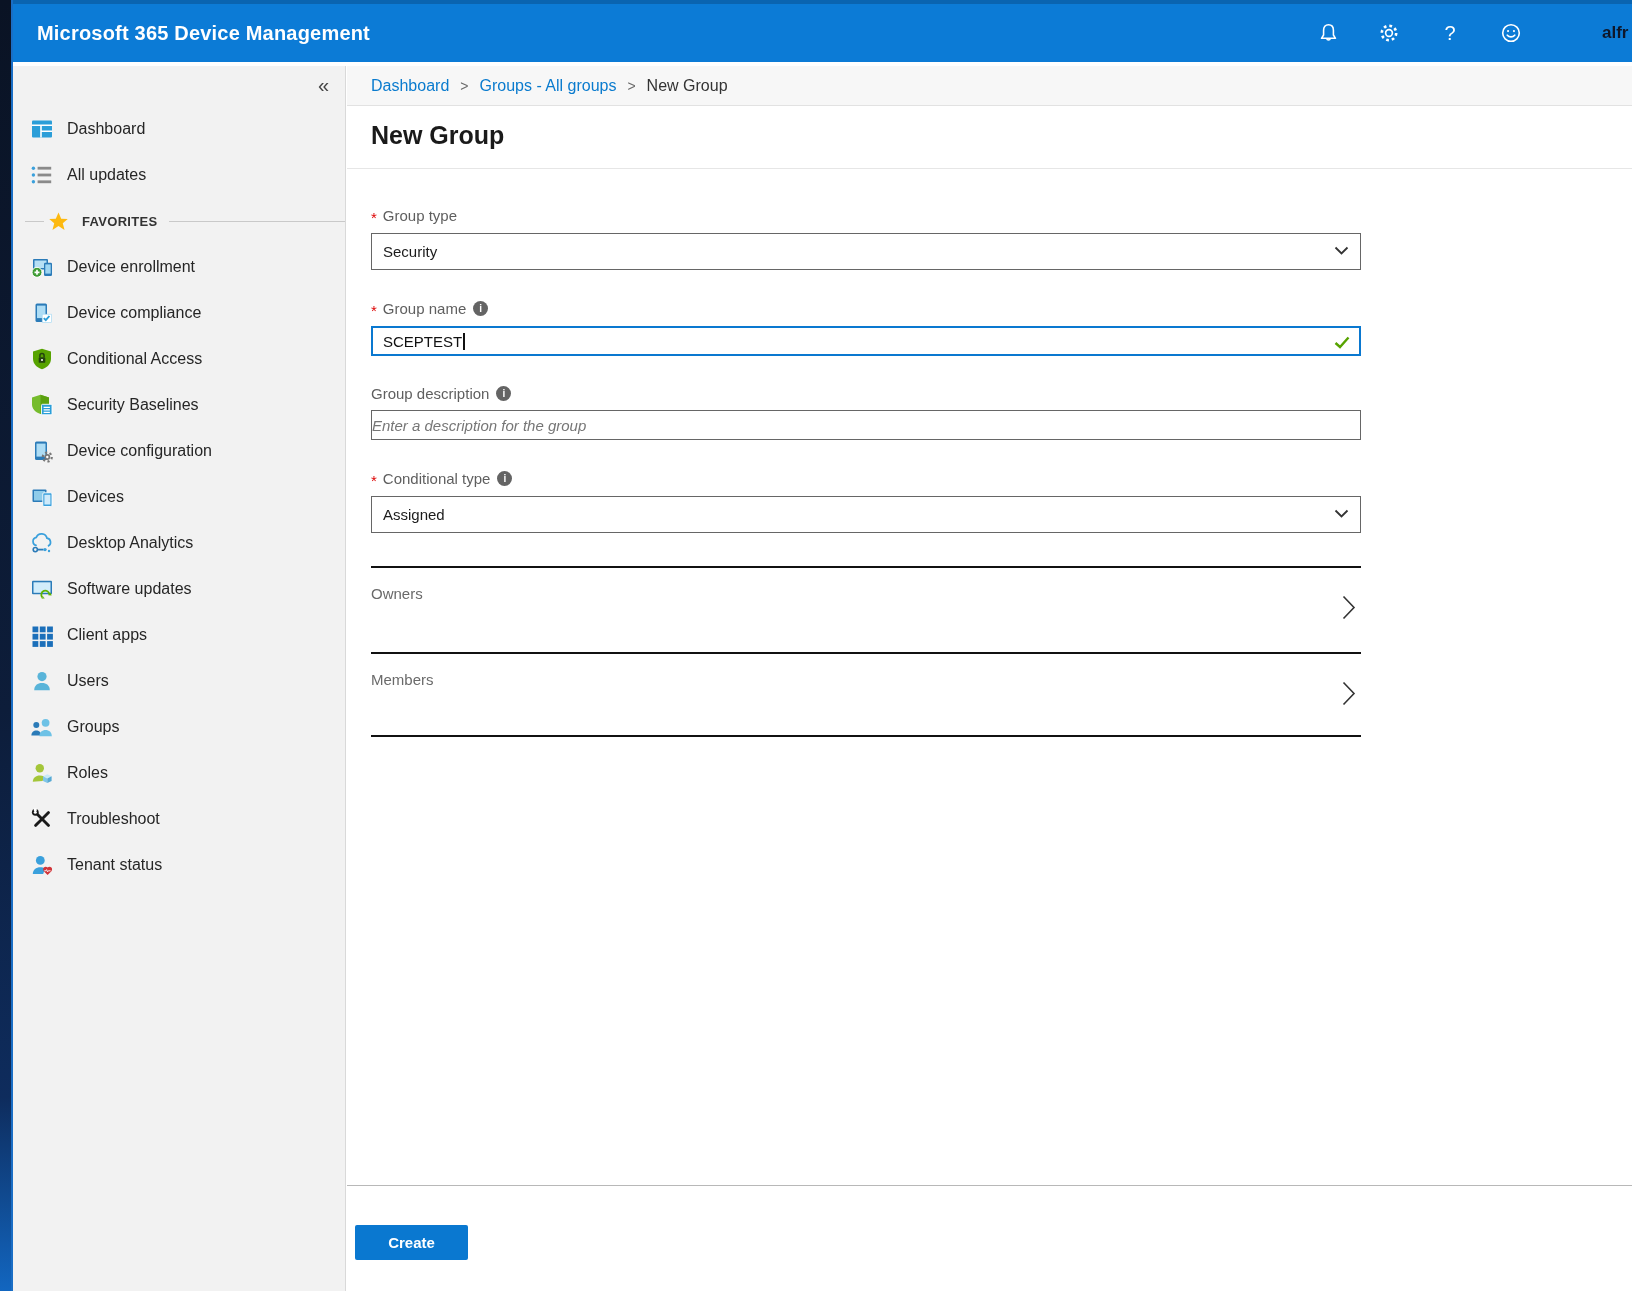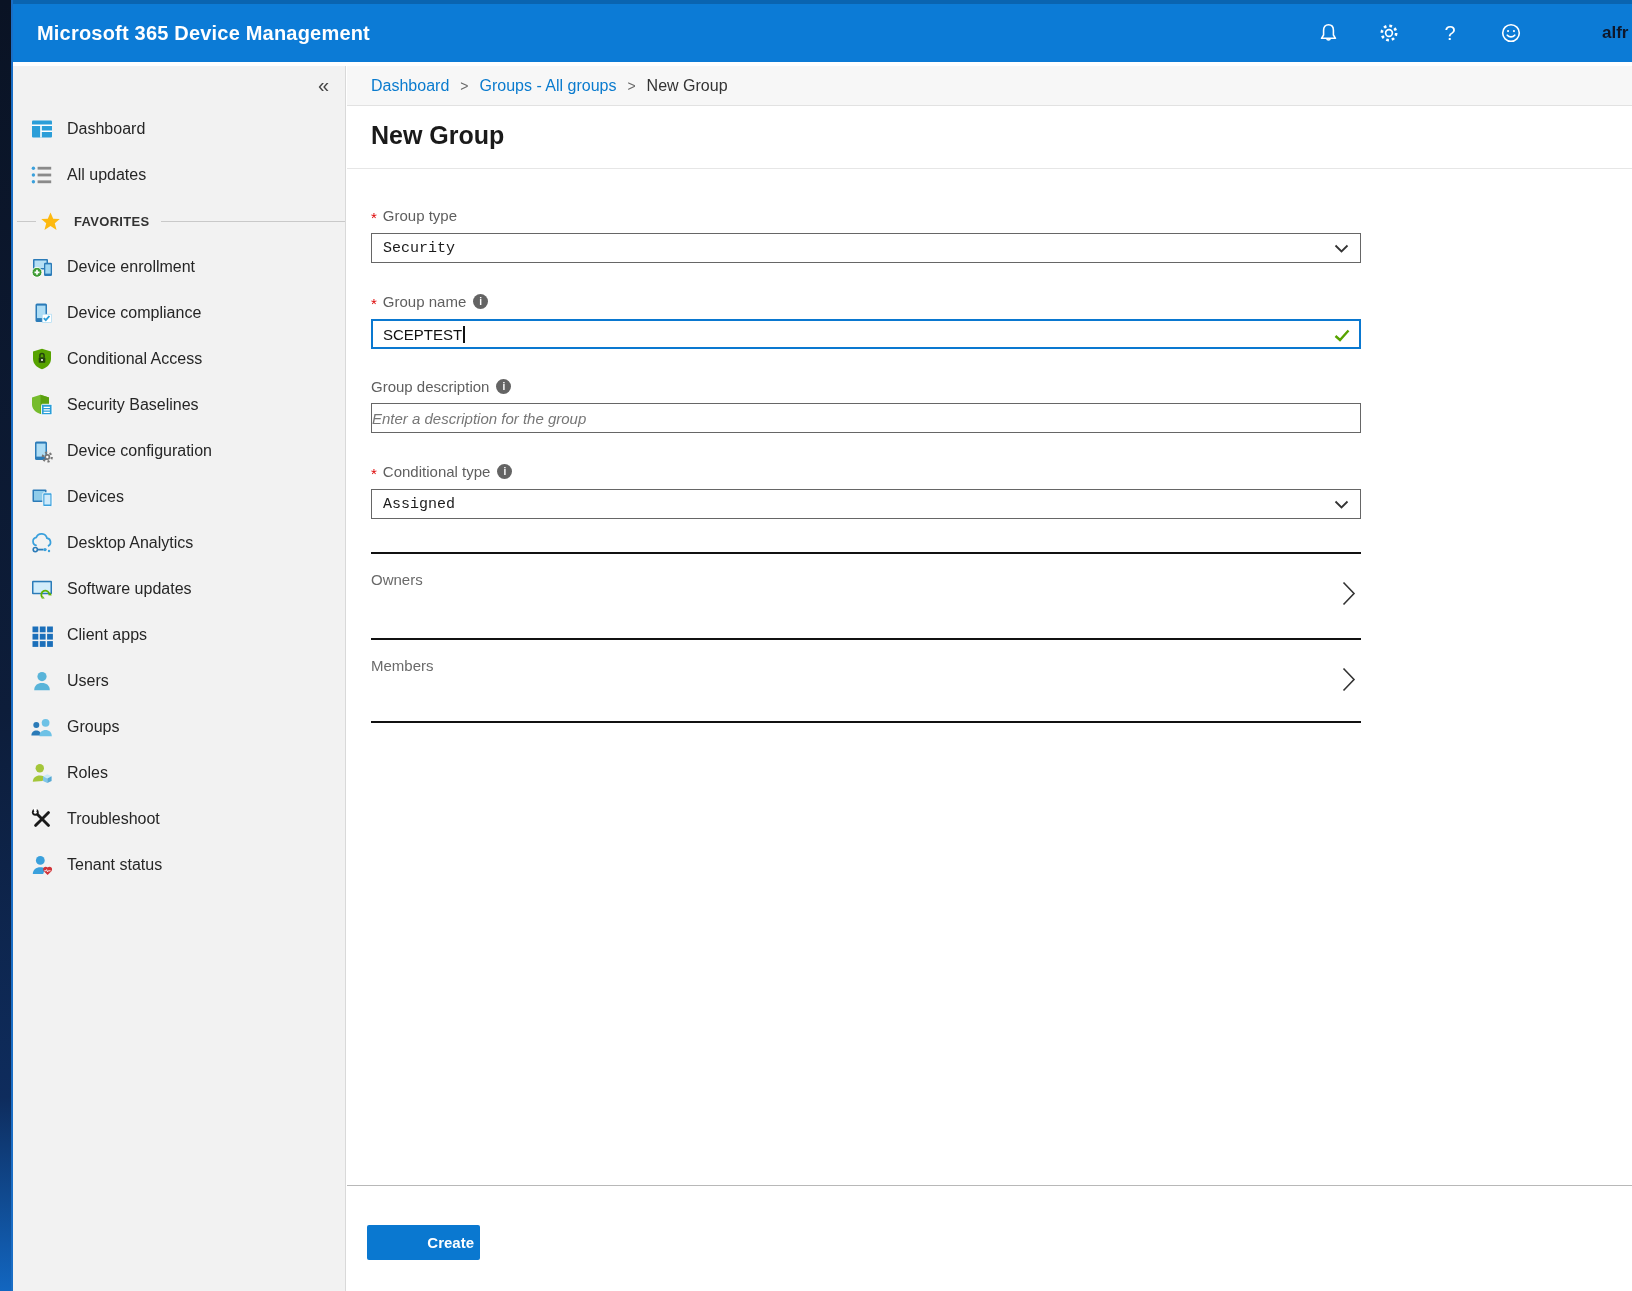--- a/index.html
+++ b/index.html
@@ -64,21 +64,21 @@
     display: flex; align-items: center;
     padding-left: 17px;
     cursor: pointer;
     color: #262626; font-size: 16px;
   }
   .ic { width: 24px; height: 24px; flex: none; display: inline-flex; }
   .nav-label { margin-left: 13px; white-space: nowrap; }
   .fav-row {
     height: 46px;
     display: flex; align-items: center;
-    padding-left: 4px;
+    padding-left: 12px;
   }
   .fav-line-l { width: 19px; height: 1px; background: #c9c9c9; margin-right: 4px; flex: none; }
   .fav-star { width: 21px; height: 21px; flex: none; }
   .fav-label { margin-left: 13px; font-size: 13px; font-weight: 700; color: #333; letter-spacing: 0.3px; }
   .fav-line-r { flex: 1; height: 1px; background: #c9c9c9; margin-left: 12px; }
 
   
   .main {
     position: absolute; left: 347px; top: 66px; right: 0; bottom: 0;
     background: #ffffff;
@@ -119,28 +119,27 @@
   .info-icon {
     display: inline-flex; align-items: center; justify-content: center;
     width: 15px; height: 15px; border-radius: 50%;
     background: #646464; color: #fff;
     font-size: 10px; font-weight: 700; font-style: normal;
     margin-left: 7px; cursor: pointer;
   }
   .select-box {
     position: relative;
     margin-top: 9px;
-    width: 990px; height: 30px;
+    width: 990px; height: 37px;
     border: 1px solid #666;
     background: #fff;
     display: flex; align-items: center;
     padding-left: 11px;
     font-size: 15px; color: #1b1b1b;
     cursor: pointer;
-    font-family: Liberation Mono, monospace;
   }
   .chev-down { position: absolute; right: 11px; top: 8px; }
   .fake-input {
     position: relative;
     margin-top: 9px;
     width: 990px; height: 30px;
     border: 2px solid #0a78d0;
     background: #fff;
     display: flex; align-items: center;
     padding-left: 10px;
@@ -173,28 +172,27 @@
   }
   .picker-row.last { border-bottom: 2px solid #111; height: 85px; }
   .picker-label { padding-top: 17px; font-size: 15px; color: #6a6a6a; }
   .chev-right { position: absolute; right: 5px; top: 27px; }
 
   .footer-divider {
     position: absolute; left: 0; right: 0; bottom: 105px;
     height: 1px; background: #b8b8b8;
   }
   .create-btn {
-    position: absolute; left: 20px; bottom: 31px;
+    position: absolute; left: 8px; bottom: 31px;
     width: 113px; height: 35px;
     background: #0a78d0; color: #fff;
     border: none; border-radius: 2px;
     font-size: 15px; font-weight: 700;
     font-family: "Liberation Sans", sans-serif;
     cursor: pointer;
-    text-align: right;
   }
 </style>
 </head>
 <body>
 
 <div class="leftstrip"></div>
 
 <div class="topbar">
   <div class="topbar-title">Microsoft 365 Device Management</div>
   <div class="topbar-right">

